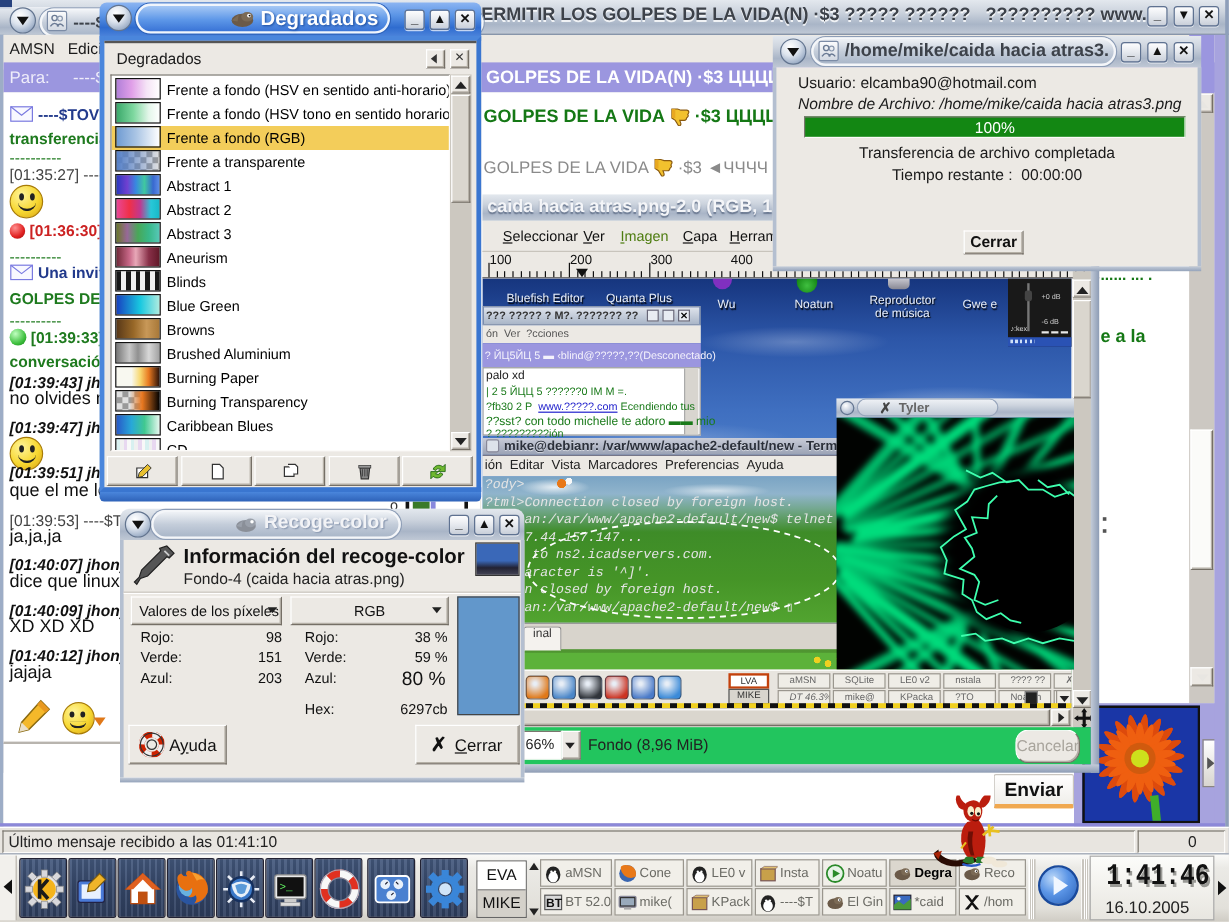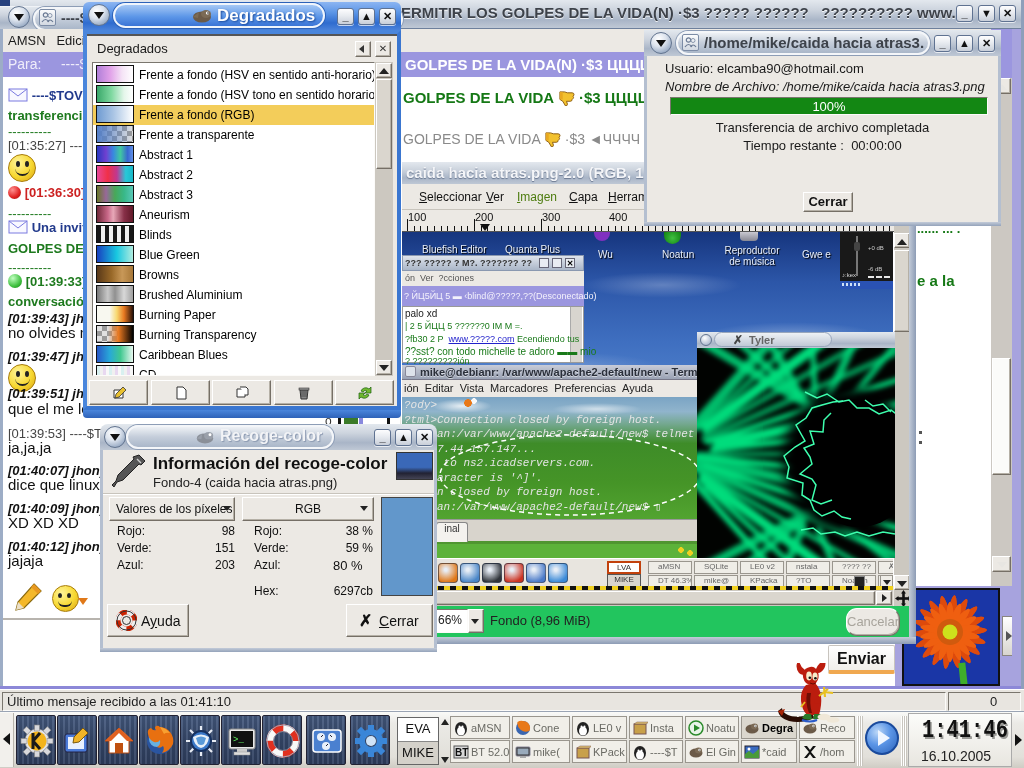--- a/index.html
+++ b/index.html
@@ -367,21 +367,21 @@
     <div class="abs" style="left:0;top:326px;width:491px;height:32px;background:#e8e5df;border-top:1px solid #fff;" id="ctask">
         <div style="position:absolute;left:36px;top:4px;width:20px;height:20px;border-radius:4px;background:radial-gradient(circle at 38% 32%,#e8eef6 8%,#e07818 75%);border:1px solid rgba(40,50,70,.6);"></div>
         <div style="position:absolute;left:58px;top:4px;width:20px;height:20px;border-radius:4px;background:radial-gradient(circle at 38% 32%,#e8eef6 8%,#4a86c8 75%);border:1px solid rgba(40,50,70,.6);"></div>
         <div style="position:absolute;left:80px;top:4px;width:20px;height:20px;border-radius:4px;background:radial-gradient(circle at 38% 32%,#e8eef6 8%,#30343a 75%);border:1px solid rgba(40,50,70,.6);"></div>
         <div style="position:absolute;left:102px;top:4px;width:20px;height:20px;border-radius:4px;background:radial-gradient(circle at 38% 32%,#e8eef6 8%,#cc3322 75%);border:1px solid rgba(40,50,70,.6);"></div>
         <div style="position:absolute;left:124px;top:4px;width:20px;height:20px;border-radius:4px;background:radial-gradient(circle at 38% 32%,#e8eef6 8%,#4a7ac8 75%);border:1px solid rgba(40,50,70,.6);"></div>
         <div style="position:absolute;left:146px;top:4px;width:20px;height:20px;border-radius:4px;background:radial-gradient(circle at 38% 32%,#e8eef6 8%,#3a8ad8 75%);border:1px solid rgba(40,50,70,.6);"></div>
         <div style="position:absolute;left:205px;top:2px;width:34px;height:13px;background:#fff;border:2px solid #c2410c;font-size:8px;text-align:center;color:#333;">LVA</div>
         <div style="position:absolute;left:205px;top:15px;width:34px;height:13px;background:#d8d5ce;border:1px solid #555;font-size:8px;text-align:center;color:#333;">MIKE</div>
         <div style="position:absolute;left:246px;top:2px;width:44px;height:13px;background:#efede7;border:1px solid #9a968e;font-size:8px;color:#666;padding-left:9px;overflow:hidden;white-space:nowrap;">aMSN</div>
-        <div style="position:absolute;left:246px;top:16px;width:44px;height:13px;background:#efede7;border:1px solid #9a968e;font-size:8px;color:#666;padding-left:9px;overflow:hidden;white-space:nowrap;">DT 46.3%</div>
+        <div style="position:absolute;left:246px;top:16px;width:44px;height:13px;background:#efede7;border:1px solid #9a968e;font-size:8px;color:#666;padding-left:9px;overflow:hidden;white-space:nowrap;font-style:italic;">DT 46.3%</div>
         <div style="position:absolute;left:292px;top:2px;width:44px;height:13px;background:#efede7;border:1px solid #9a968e;font-size:8px;color:#666;padding-left:9px;overflow:hidden;white-space:nowrap;">SQLite</div>
         <div style="position:absolute;left:292px;top:16px;width:44px;height:13px;background:#efede7;border:1px solid #9a968e;font-size:8px;color:#666;padding-left:9px;overflow:hidden;white-space:nowrap;">mike@</div>
         <div style="position:absolute;left:338px;top:2px;width:44px;height:13px;background:#efede7;border:1px solid #9a968e;font-size:8px;color:#666;padding-left:9px;overflow:hidden;white-space:nowrap;">LE0 v2</div>
         <div style="position:absolute;left:338px;top:16px;width:44px;height:13px;background:#efede7;border:1px solid #9a968e;font-size:8px;color:#666;padding-left:9px;overflow:hidden;white-space:nowrap;">KPacka</div>
         <div style="position:absolute;left:384px;top:2px;width:44px;height:13px;background:#efede7;border:1px solid #9a968e;font-size:8px;color:#666;padding-left:9px;overflow:hidden;white-space:nowrap;">nstala</div>
         <div style="position:absolute;left:384px;top:16px;width:44px;height:13px;background:#efede7;border:1px solid #9a968e;font-size:8px;color:#666;padding-left:9px;overflow:hidden;white-space:nowrap;">?TO</div>
         <div style="position:absolute;left:430px;top:2px;width:44px;height:13px;background:#efede7;border:1px solid #9a968e;font-size:8px;color:#666;padding-left:9px;overflow:hidden;white-space:nowrap;">???? ??</div>
         <div style="position:absolute;left:430px;top:16px;width:44px;height:13px;background:#efede7;border:1px solid #9a968e;font-size:8px;color:#666;padding-left:9px;overflow:hidden;white-space:nowrap;">Noatun</div>
         <div style="position:absolute;left:476px;top:2px;width:44px;height:13px;background:#efede7;border:1px solid #9a968e;font-size:8px;color:#666;padding-left:9px;overflow:hidden;white-space:nowrap;">✗ ?y</div>
         <div style="position:absolute;left:476px;top:16px;width:44px;height:13px;background:#efede7;border:1px solid #9a968e;font-size:8px;color:#666;padding-left:9px;overflow:hidden;white-space:nowrap;">KN</div>
@@ -690,21 +690,21 @@
       <div class="abs" style="left:100px;top:74px;width:32px;text-align:right;font-size:12px;color:#111;">98</div>
     <div class="abs" style="left:14px;top:91px;font-size:12px;color:#111;">Verde:</div>
       <div class="abs" style="left:100px;top:91px;width:32px;text-align:right;font-size:12px;color:#111;">151</div>
     <div class="abs" style="left:14px;top:108px;font-size:12px;color:#111;">Azul:</div>
       <div class="abs" style="left:100px;top:108px;width:32px;text-align:right;font-size:12px;color:#111;">203</div>
     <div class="abs" style="left:151px;top:74px;font-size:12px;color:#111;">Rojo:</div>
       <div class="abs" style="left:230px;top:74px;width:40px;text-align:right;font-size:12px;color:#111;">38 %</div>
     <div class="abs" style="left:151px;top:91px;font-size:12px;color:#111;">Verde:</div>
       <div class="abs" style="left:230px;top:91px;width:40px;text-align:right;font-size:12px;color:#111;">59 %</div>
     <div class="abs" style="left:151px;top:108px;font-size:12px;color:#111;">Azul:</div>
-      <div class="abs" style="left:230px;top:108px;width:40px;text-align:left;font-size:13px;color:#111;">80 %</div>
+      <div class="abs" style="left:230px;top:108px;width:40px;text-align:center;font-size:16px;color:#111;">80 %</div>
     <div class="abs" style="left:151px;top:134px;font-size:12px;color:#111;">Hex:</div>
       <div class="abs" style="left:216px;top:134px;width:54px;text-align:right;font-size:12px;color:#111;">6297cb</div>
     <div class="abs gtkbtn" style="left:4px;top:154px;width:82px;height:33px;">
       <svg style="position:absolute;left:8px;top:5px;" width="21" height="21" viewBox="0 0 21 21">
           <circle cx="10.5" cy="10.5" r="8.5" fill="none" stroke="#cc2200" stroke-width="5"></circle>
           <circle cx="10.5" cy="10.5" r="8.5" fill="none" stroke="#eee" stroke-width="5" stroke-dasharray="6.7 6.7"></circle>
           <circle cx="10.5" cy="10.5" r="9.5" fill="none" stroke="#333" stroke-width="1"></circle>
           <circle cx="10.5" cy="10.5" r="4" fill="#ece9e4" stroke="#333" stroke-width="1"></circle>
         </svg>
       <span style="position:absolute;left:33px;top:8px;font-size:14px;color:#111;">A<u>y</u>uda</span>

